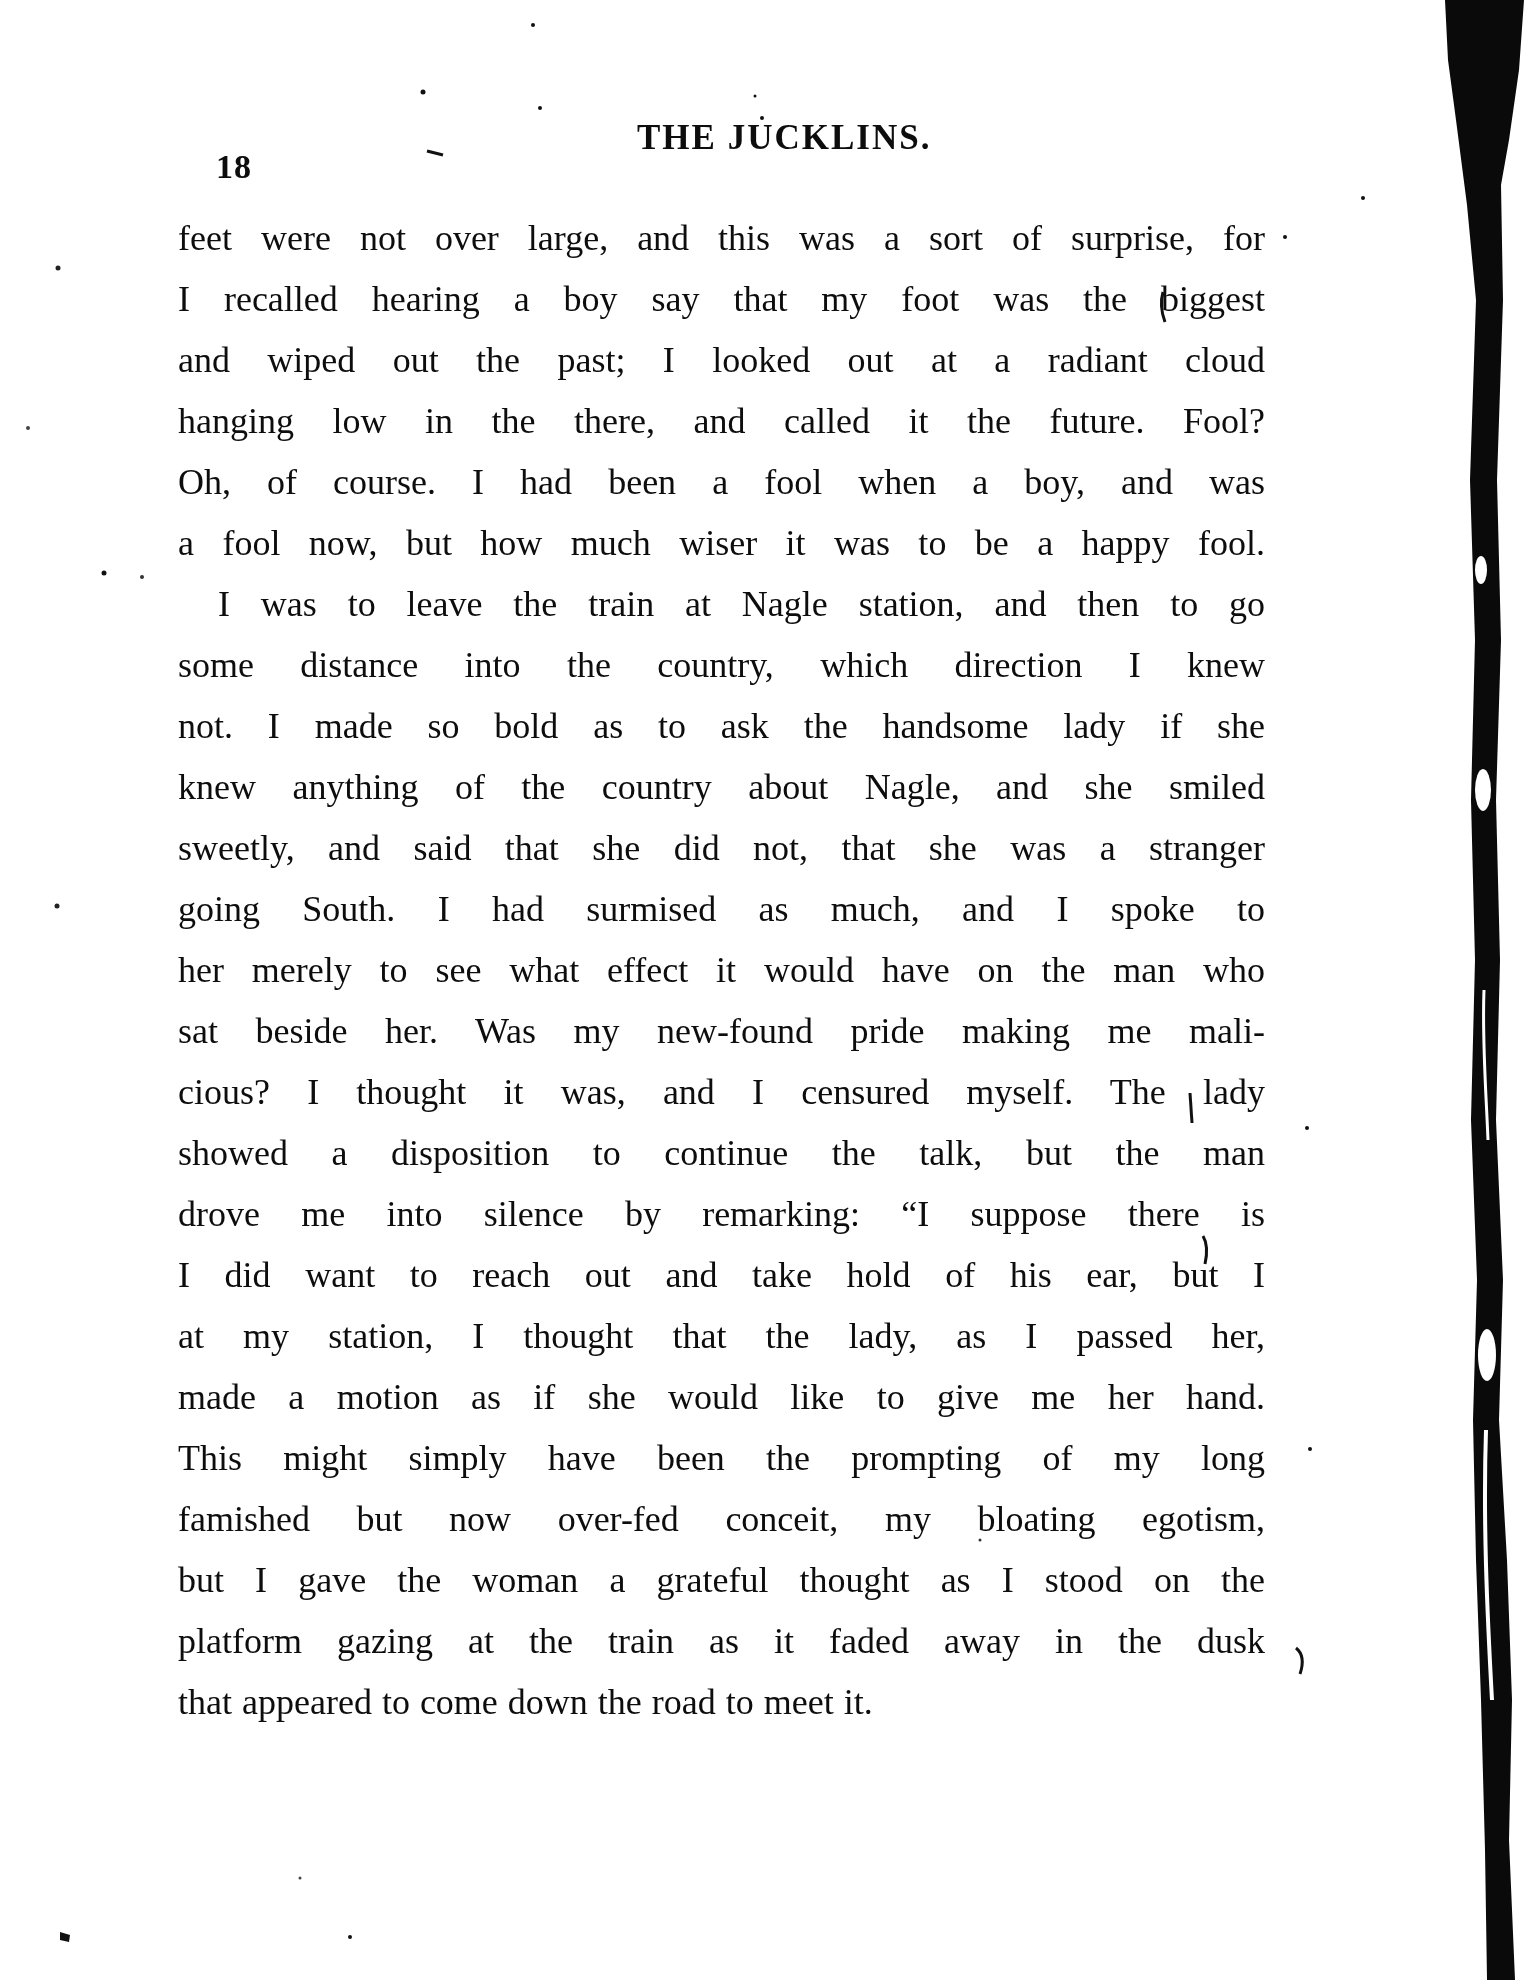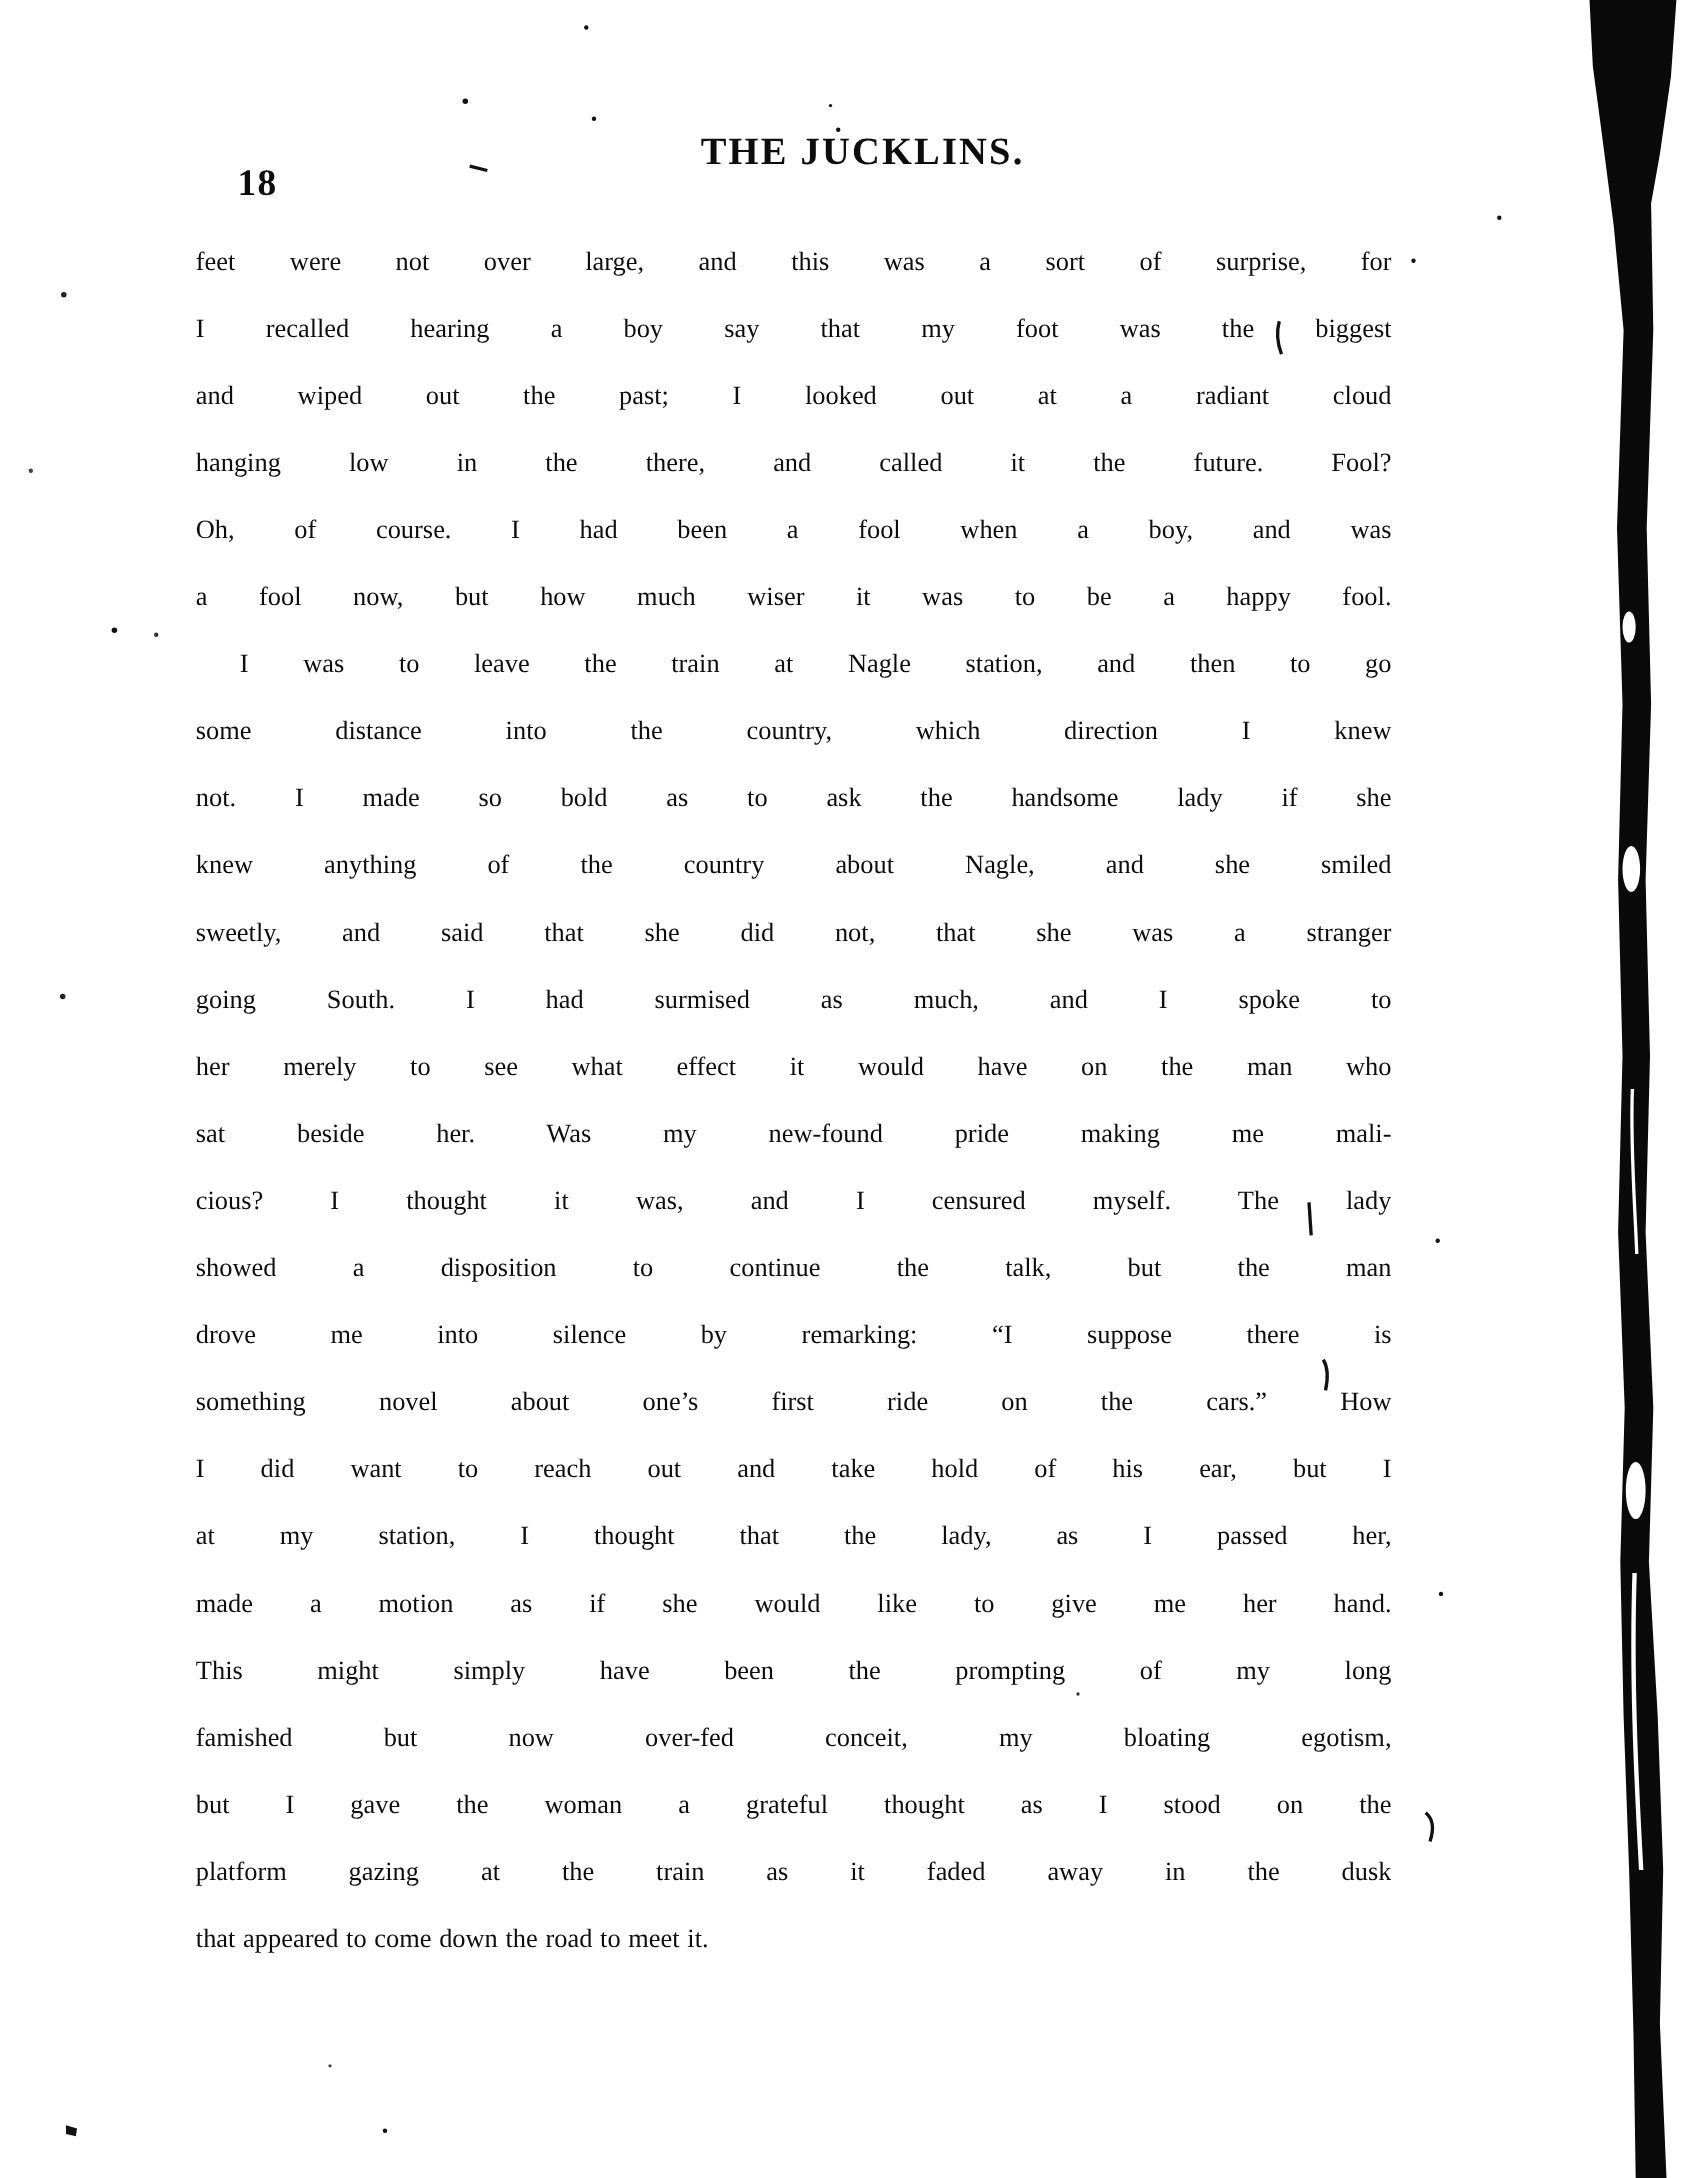--- a/index.html
+++ b/index.html
@@ -16,21 +16,21 @@
     font-size:34px;font-weight:700;letter-spacing:1px;margin-top:27px;
   }
   .running-title{
     position:absolute;left:616px;top:118px;
     font-size:35px;font-weight:700;letter-spacing:2px;
     white-space:nowrap;
     margin-left:21px;
   }
   .text-block{
     position:absolute;left:178px;top:208px;width:1087px;
-    font-size:24px;line-height:61px;
+    font-size:36px;line-height:61px;
   }
   .para{margin:0;}
   .line{
     height:61px;overflow:hidden;
     text-align:justify;
     text-align-last:justify;
     word-spacing:1px;
   }
   .line.plain{text-align:left;text-align-last:left;}
   .para.indent .line:first-child{text-indent:40px;}
@@ -62,21 +62,20 @@
         <div class="line">some distance into the country, which direction I knew</div>
         <div class="line">not.  I made so bold as to ask the handsome lady if she</div>
         <div class="line">knew anything of the country about Nagle, and she smiled</div>
         <div class="line">sweetly, and said that she did not, that she was a stranger</div>
         <div class="line">going South.  I had surmised as much, and I spoke to</div>
         <div class="line">her merely to see what effect it would have on the man who</div>
         <div class="line">sat beside her.  Was my new-found pride making me mali-</div>
         <div class="line">cious?  I thought it was, and I censured myself.  The lady</div>
         <div class="line">showed a disposition to continue the talk, but the man</div>
         <div class="line">drove me into silence by remarking:  “I suppose there is</div>
-        <div class="line">something novel about one’s first ride on the cars.”  How</div>
         <div class="line">I did want to reach out and take hold of his ear, but I</div>
         <div class="line">at my station, I thought that the lady, as I passed her,</div>
         <div class="line">made a motion as if she would like to give me her hand.</div>
         <div class="line">This might simply have been the prompting of my long</div>
         <div class="line">famished but now over-fed conceit, my bloating egotism,</div>
         <div class="line">but I gave the woman a grateful thought as I stood on the</div>
         <div class="line">platform gazing at the train as it faded away in the dusk</div>
         <div class="line plain">that appeared to come down the road to meet it.</div>
       </div>
     </div>

